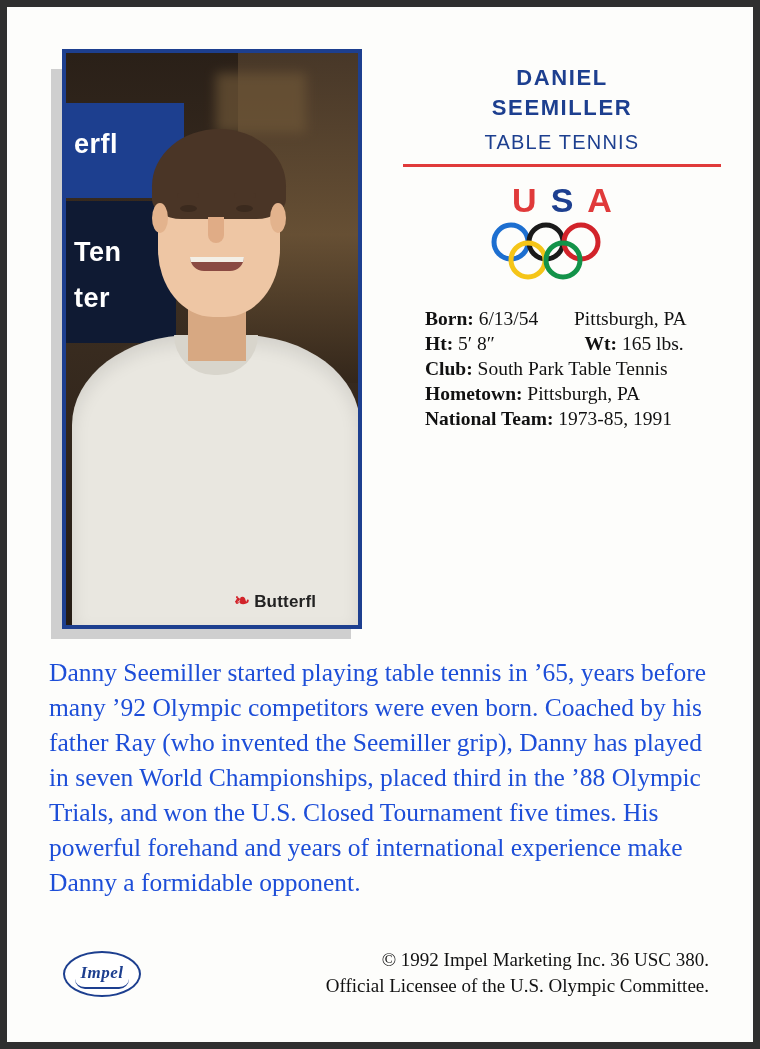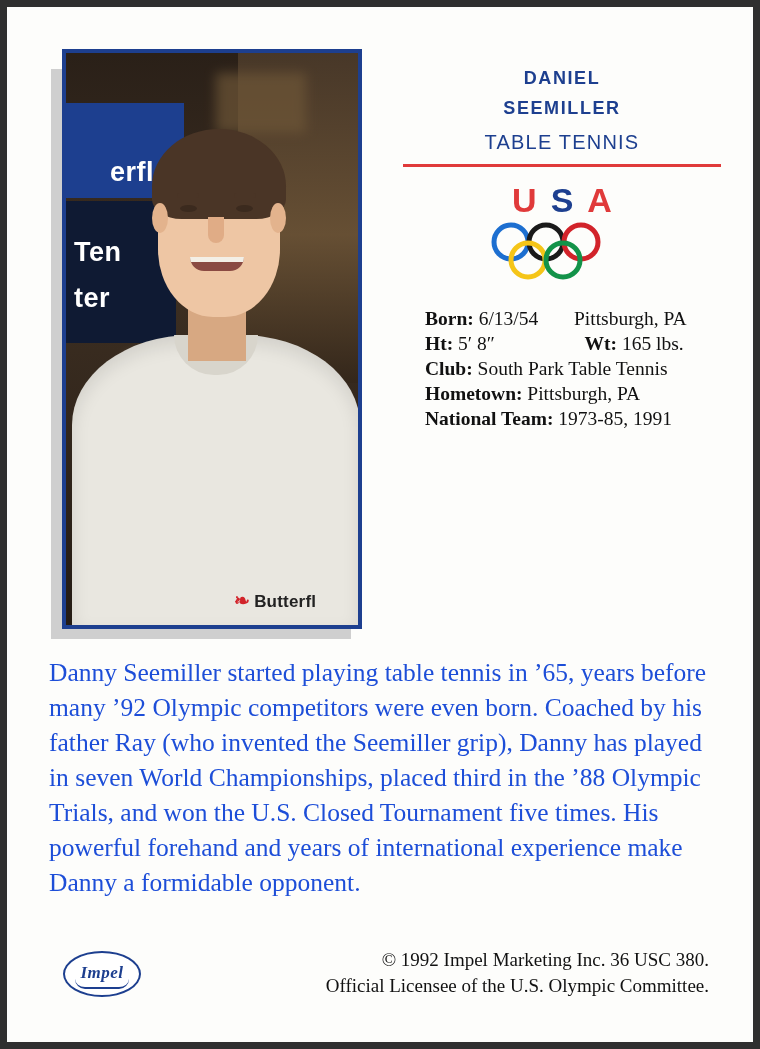--- a/index.html
+++ b/index.html
@@ -72,21 +72,21 @@
     background: #0f1a33;
   }
   .ph-text1, .ph-text2, .ph-text3 {
     position: absolute;
     color: #fff;
     font-family: "Liberation Sans", sans-serif;
     font-weight: bold;
     font-size: 27px;
     letter-spacing: .5px;
   }
-  .ph-text1 { left: 8px; top: 104px; margin-left: 36px; }
+  .ph-text1 { left: 8px; top: 76px; }
   .ph-text2 { left: 8px; top: 184px; }
   .ph-text3 { left: 8px; top: 230px; }
 
   .ph-right {
     position: absolute;
     right: 0; top: 0;
     width: 120px; height: 330px;
     background: linear-gradient(180deg,#4b3a2a 0%, #6b5336 55%, #33261a 100%);
     opacity: .9;
   }
@@ -204,21 +204,21 @@
     line-height: 58px;
     color: #111;
     padding-right: 12px;
   }
   .player-name {
     margin-top: 22px;
     text-align: center;
     color: #1d3f8f;
     font-family: "Liberation Sans", sans-serif;
     font-weight: bold;
-    font-size: 18px;
+    font-size: 22px;
     letter-spacing: 1.6px;
     line-height: 30px;
   }
   .sport {
     margin-top: 8px;
     text-align: center;
     color: #1d3f8f;
     font-family: "Liberation Sans", sans-serif;
     font-size: 20px;
     letter-spacing: 1.2px;

